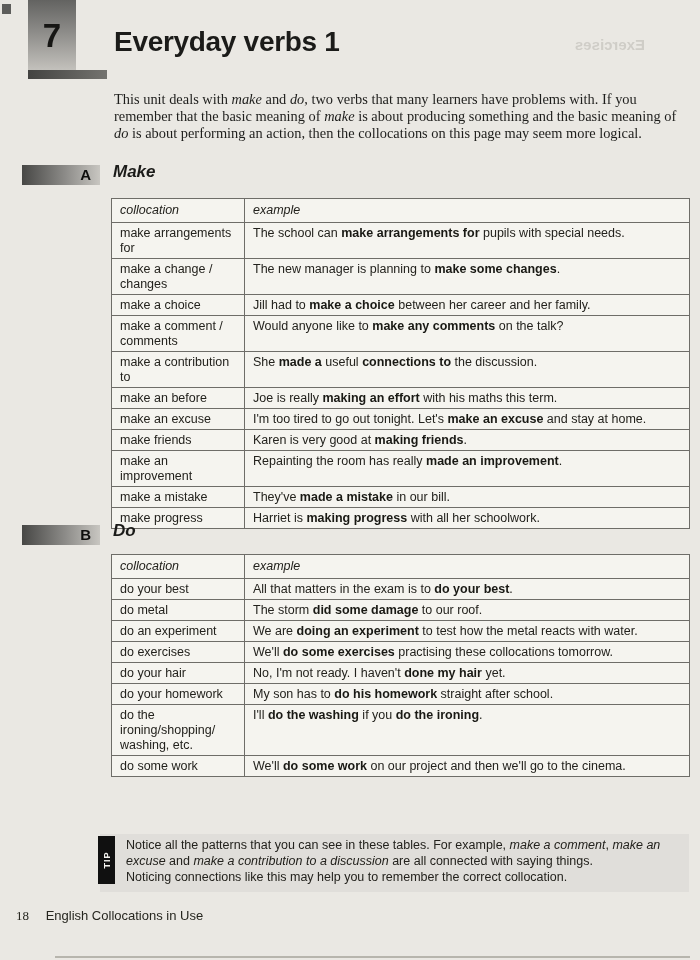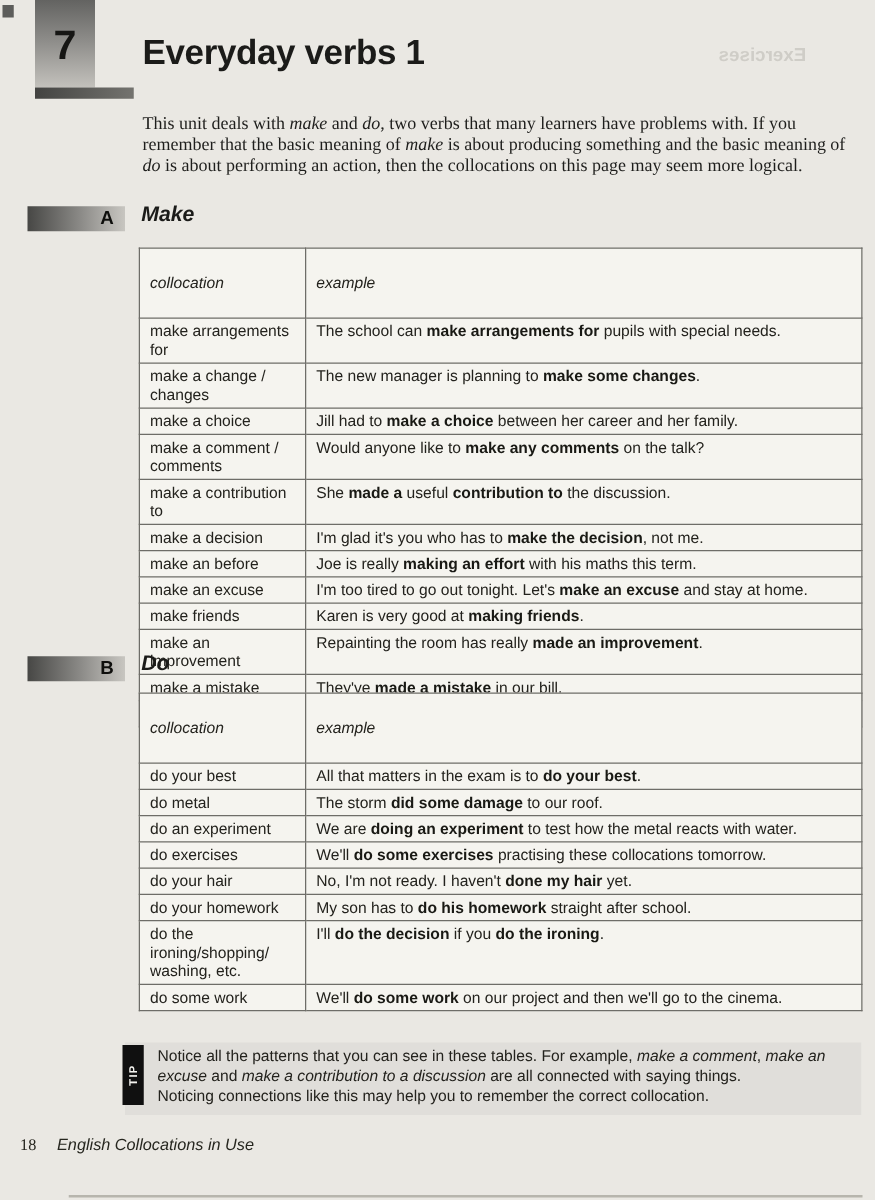--- a/index.html
+++ b/index.html
@@ -63,21 +63,21 @@
     border-collapse:collapse;background:#f5f4ef;
     table-layout:fixed;
   }
   .table-a{top:198px;}
   .table-b{top:554px;}
   table.colloc th,table.colloc td{
     border:1px solid #6e6d68;
     font-size:12.5px;line-height:15px;color:#23221d;
     padding:3px 8px 2px 8px;vertical-align:top;text-align:left;
   }
-  table.colloc th{font-style:italic;font-weight:normal;padding:20px 8px;}
+  table.colloc th{font-style:italic;font-weight:normal;padding:4px 8px;}
   table.colloc col.c1{width:133px;}
   table.colloc b{font-weight:bold;color:#191914;}
   
   .tip-panel{
     position:absolute;left:100px;top:834px;width:589px;height:58px;
     background:#e0deda;
   }
   .tip-tab{
     position:absolute;left:98px;top:836px;width:17px;height:48px;
     background:#101010;display:flex;align-items:center;justify-content:center;
@@ -86,21 +86,21 @@
     transform:rotate(-90deg);
     color:#f4f3ef;font-size:9px;font-weight:bold;letter-spacing:1px;
   }
   .tip-text{
     position:absolute;left:126px;top:838px;width:552px;
     font-size:12.5px;line-height:15.8px;color:#23221d;
   }
   
   .footer{position:absolute;left:16px;top:908px;font-size:13px;color:#26261f;}
   .footer .pagenum{font-weight:normal;margin-right:13px;font-family:Liberation Serif, serif;}
-  .footer .booktitle{font-style:italic;}
+  .footer .booktitle{}
 </style>
 </head>
 <body>
 
 <div class="scan-mark"></div>
 <div class="scan-line"></div>
 <div class="bleed">Exercises</div>
 
 <div class="unit-box">
   <span>7</span>
@@ -138,25 +138,21 @@
       <tr>
         <td>make a choice</td>
         <td>Jill had to <b>make a choice</b> between her career and her family.</td>
       </tr>
       <tr>
         <td>make a comment /<br>comments</td>
         <td>Would anyone like to <b>make any comments</b> on the talk?</td>
       </tr>
       <tr>
         <td>make a contribution to</td>
-        <td>She <b>made a</b> useful <b>contribution to</b> the discussion.</td>
-      </tr>
-      <tr>
-        <td>make a decision</td>
-        <td>I'm glad it's you who has to <b>make the decision</b>, not me.</td>
+        <td>She <b>made a</b> useful <b>connections to</b> the discussion.</td>
       </tr>
       <tr>
         <td>make an before</td>
         <td>Joe is really <b>making an effort</b> with his maths this term.</td>
       </tr>
       <tr>
         <td>make an excuse</td>
         <td>I'm too tired to go out tonight. Let's <b>make an excuse</b> and stay at home.</td>
       </tr>
       <tr>
@@ -214,21 +210,21 @@
       <tr>
         <td>do your hair</td>
         <td>No, I'm not ready. I haven't <b>done my hair</b> yet.</td>
       </tr>
       <tr>
         <td>do your homework</td>
         <td>My son has to <b>do his homework</b> straight after school.</td>
       </tr>
       <tr>
         <td>do the ironing/shopping/<br>washing, etc.</td>
-        <td>I'll <b>do the decision</b> if you <b>do the ironing</b>.</td>
+        <td>I'll <b>do the washing</b> if you <b>do the ironing</b>.</td>
       </tr>
       <tr>
         <td>do some work</td>
         <td>We'll <b>do some work</b> on our project and then we'll go to the cinema.</td>
       </tr>
     </tbody>
 </table>
 
 <div class="tip-panel"></div>
 <div class="tip-tab">

